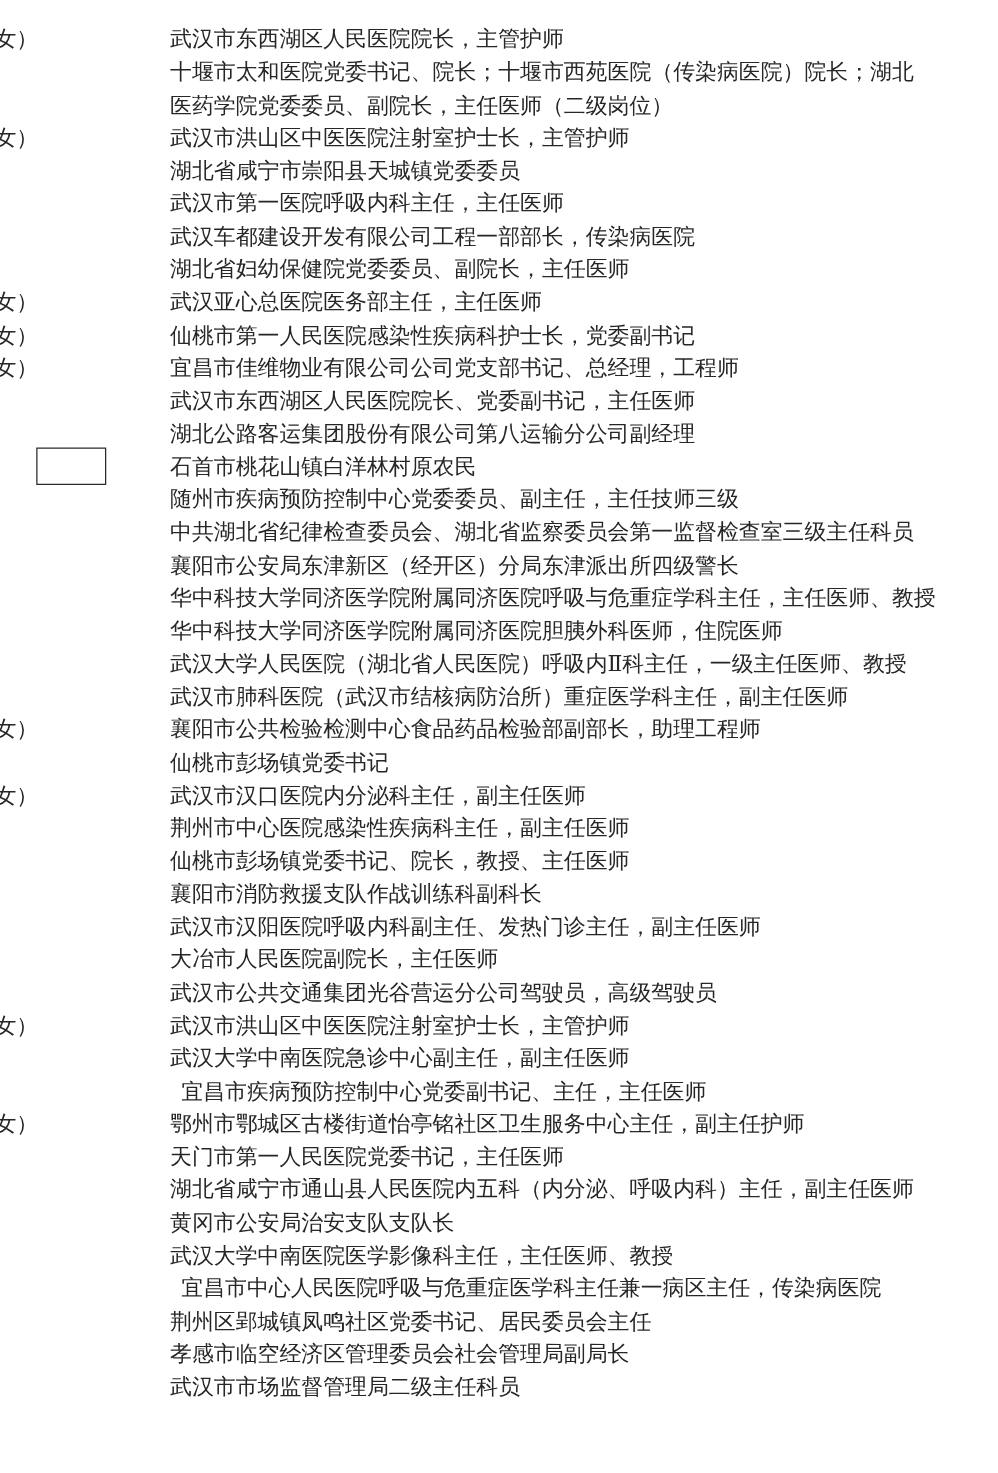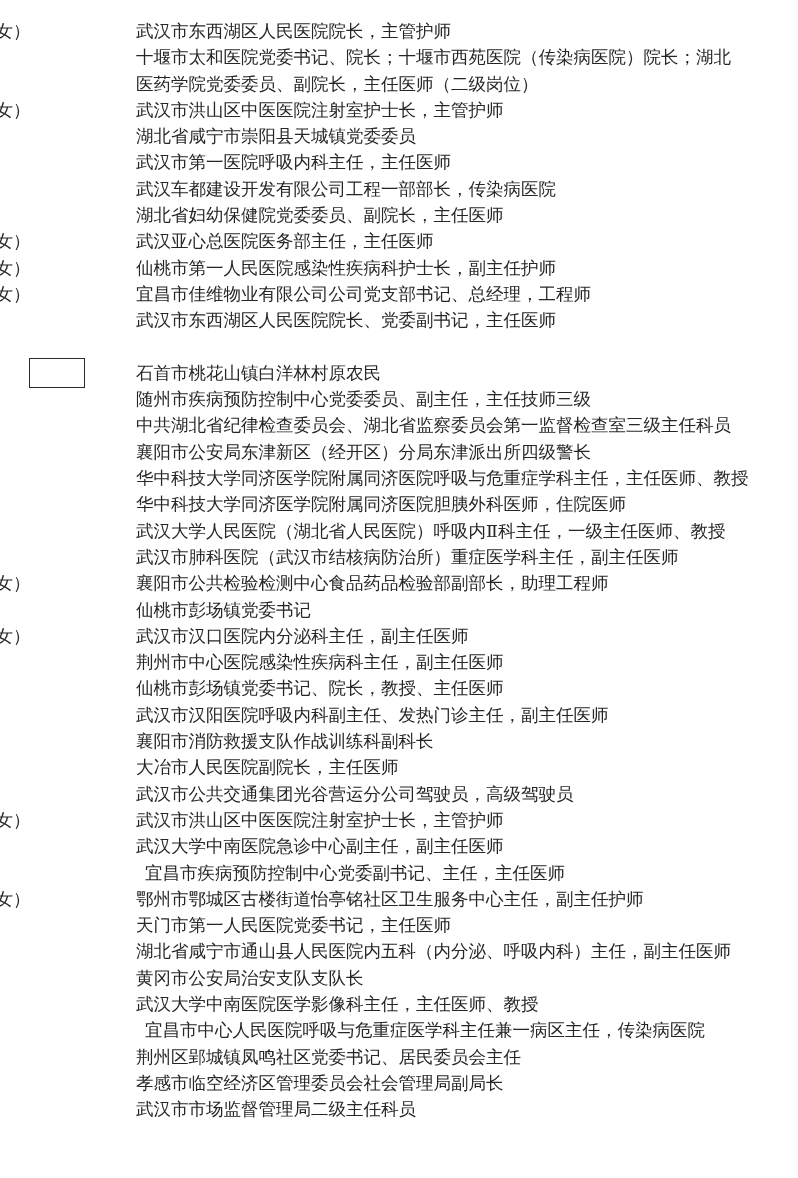--- a/index.html
+++ b/index.html
@@ -88,37 +88,37 @@
         </span><span class="marker"></span><span class="desc">湖北省妇幼保健院党委委员、副院长，主任医师</span></div>
 
   <div class="entry"><span class="name">
           <span>周</span>
           <span>欣</span>
         </span><span class="marker">（女）</span><span class="desc">武汉亚心总医院医务部主任，主任医师</span></div>
 
   <div class="entry"><span class="name">
           <span>周</span>
           <span>琴</span>
-        </span><span class="marker">（女）</span><span class="desc">仙桃市第一人民医院感染性疾病科护士长，副主任护师</span></div>
+        </span><span class="marker">（女）</span><span class="desc">仙桃市第一人民医院感染性疾病科护士长，党委副书记</span></div>
 
   <div class="entry"><span class="name">
           <span>周</span>
           <span>敬</span>
         </span><span class="marker">（女）</span><span class="desc">宜昌市佳维物业有限公司公司党支部书记、总经理，工程师</span></div>
 
   <div class="entry"><span class="name">
           <span>周</span>
           <span>国</span>
           <span>锋</span>
         </span><span class="marker"></span><span class="desc">武汉市东西湖区人民医院院长、党委副书记，主任医师</span></div>
 
   <div class="entry"><span class="name">
           <span>郑</span>
           <span>彤</span>
-        </span><span class="marker"></span></div>
+        </span><span class="marker"></span><span class="desc">湖北公路客运集团股份有限公司第八运输分公司副经理</span></div>
 
   <div class="entry"><span class="name boxed">
           <span>孟</span>
           <span>庆</span>
           <span>国</span>
         </span><span class="marker"></span><span class="desc">石首市桃花山镇白洋林村原农民</span></div>
 
   <div class="entry"><span class="name">
           <span>练</span>
           <span>祖</span>
@@ -181,30 +181,30 @@
           <span>明</span>
         </span><span class="marker"></span><span class="desc">荆州市中心医院感染性疾病科主任，副主任医师</span></div>
 
 
   <div class="entry"><span class="name">
           <span>钟</span>
           <span>森</span>
         </span><span class="marker"></span><span class="desc">仙桃市彭场镇党委书记、院长，教授、主任医师</span></div>
 
   <div class="entry"><span class="name">
+          <span>宦</span>
+          <span>吉</span>
+          <span>飞</span>
+        </span><span class="marker"></span><span class="desc">襄阳市消防救援支队作战训练科副科长</span></div>
+
+  <div class="entry"><span class="name">
           <span>秦</span>
           <span>永</span>
           <span>刚</span>
         </span><span class="marker"></span><span class="desc">武汉市汉阳医院呼吸内科副主任、发热门诊主任，副主任医师</span></div>
-
-  <div class="entry"><span class="name">
-          <span>宦</span>
-          <span>吉</span>
-          <span>飞</span>
-        </span><span class="marker"></span><span class="desc">襄阳市消防救援支队作战训练科副科长</span></div>
 
   <div class="entry"><span class="name">
           <span>袁</span>
           <span>念</span>
           <span>芳</span>
         </span><span class="marker"></span><span class="desc">大冶市人民医院副院长，主任医师</span></div>
 
   <div class="entry"><span class="name">
           <span>聂</span>
           <span>三</span>

